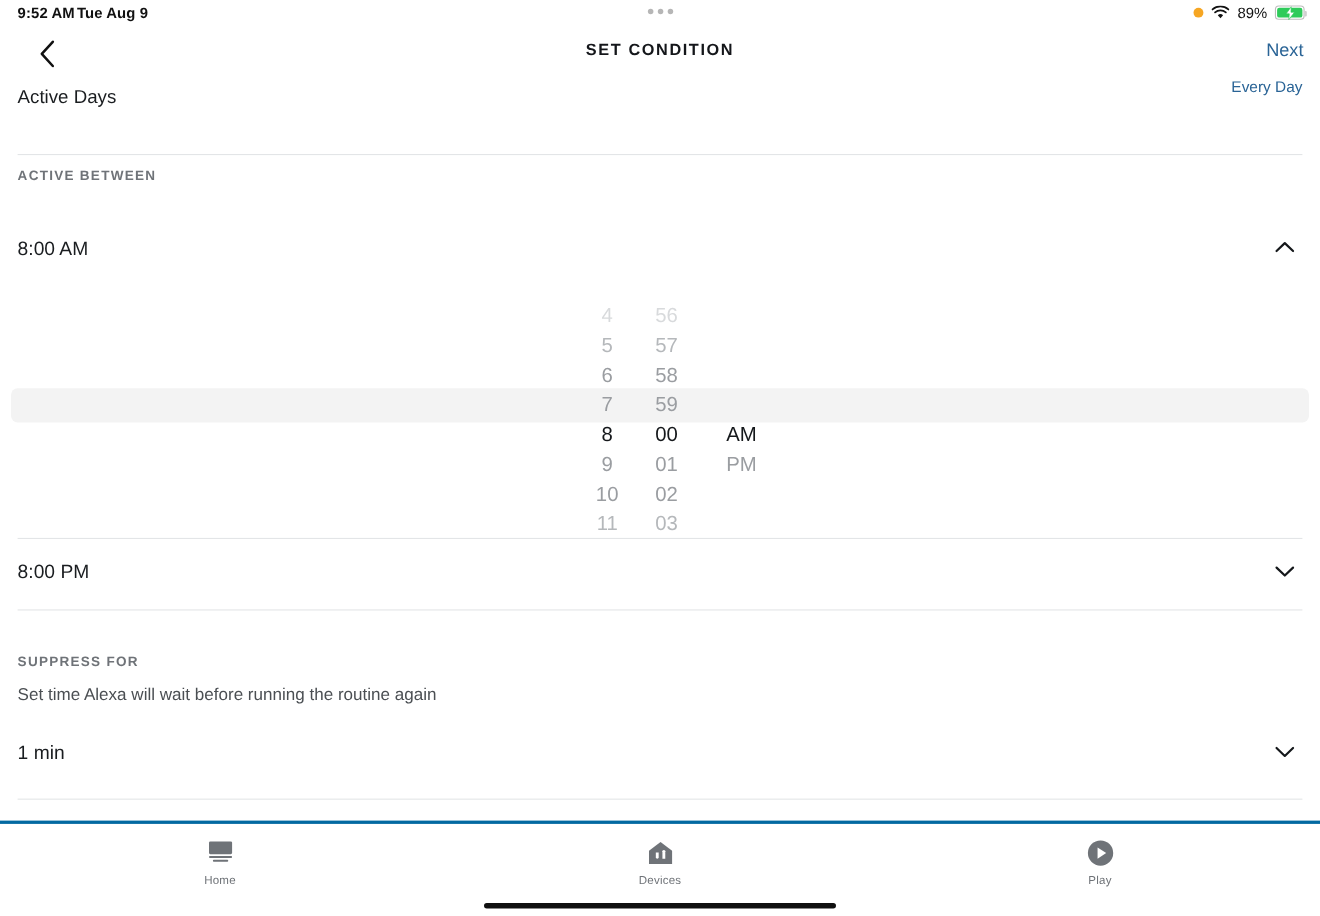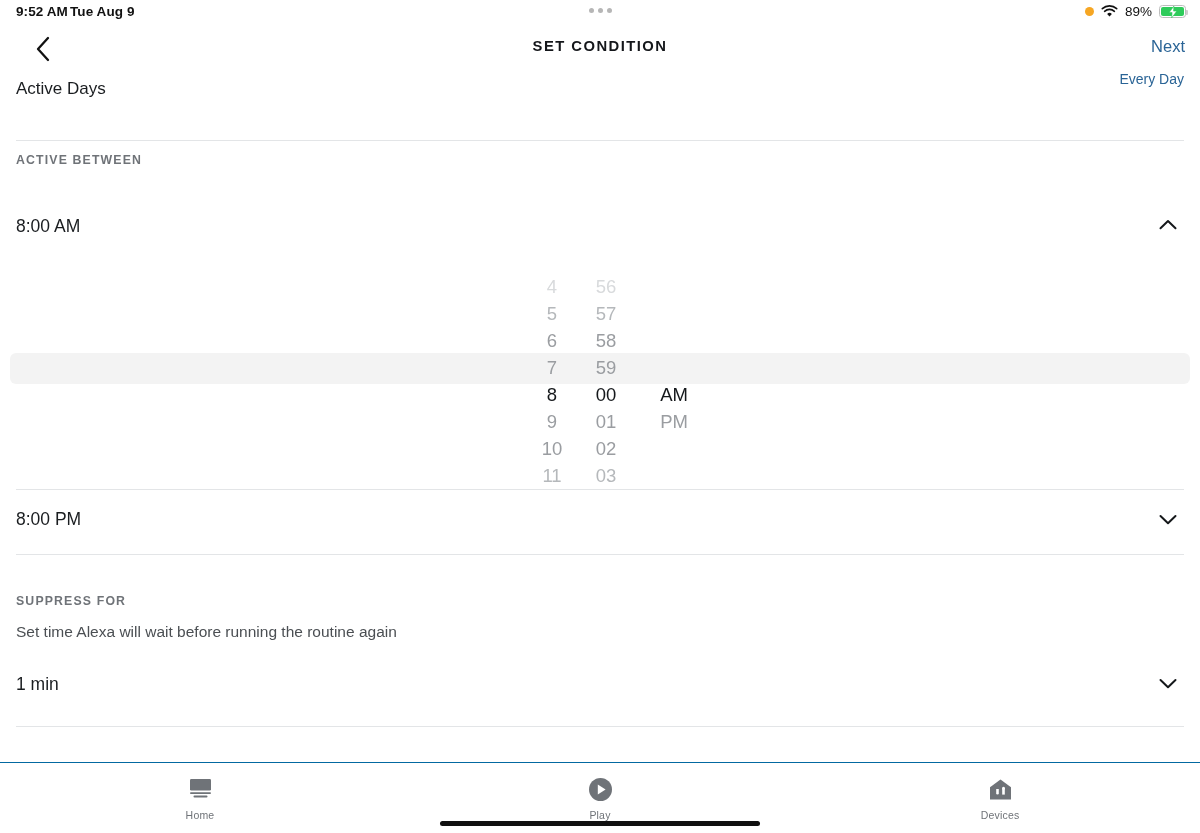--- a/index.html
+++ b/index.html
@@ -149,22 +149,22 @@
   }
 
   .reset-btn {
     position: absolute; left: 0; right: 0; top: 748px;
     text-align: center; font-size: 14.5px; font-weight: 700;
     letter-spacing: 0.9px; color: #2a6496; cursor: pointer;
   }
 
   
   .tabbar {
-    position: absolute; left: 0; bottom: 0; width: 1200px; height: 71px;
-    background: #fff; border-top: 1px solid #0369a1;
+    position: absolute; left: 0; bottom: 0; width: 1200px; height: 87px;
+    background: #fff; border-top: 3px solid #0369a1;
     display: flex;
   }
   .tab {
     flex: 1; position: relative;
     display: flex; flex-direction: column;
     align-items: center; justify-content: flex-start;
     padding-top: 13px; cursor: pointer;
   }
   .tab .tab-label {
     margin-top: 7px; font-size: 10.5px; color: #6f7378; letter-spacing: 0.2px;
@@ -303,36 +303,36 @@
           <rect x="2" y="14.2" width="21" height="1.8" rx="0.9" fill="#6f7378"></rect>
           <rect x="5.5" y="17.6" width="14" height="1.8" rx="0.9" fill="#6f7378"></rect>
         </svg>
       </span>
       <span class="tab-label">Home</span>
     </div>
 
 
     <div class="tab">
       <span class="tab-icon">
-        <svg width="25" height="25" viewBox="0 0 25 25">
-          <circle cx="12.5" cy="12.5" r="11.5" fill="#6f7378"></circle>
-          <path d="M9.8 7.4 L17.6 12.5 L9.8 17.6 Z" fill="#fff"></path>
-        </svg>
-      </span>
-      <span class="tab-label">Play</span>
-    </div>
-
-    <div class="tab">
-      <span class="tab-icon">
         <svg width="25" height="23" viewBox="0 0 25 23">
           <path d="M12.5 1.5 L23 9.3 V21.5 H2 V9.3 Z" fill="#6f7378"></path>
           <path d="M8.2 11 h2.6 v4.3 a1.3 1.3 0 0 1 -2.6 0 Z" fill="#fff"></path>
           <path d="M14.2 11 h2.6 v5.6 h-2.6 Z" fill="#fff"></path>
           <circle cx="15.5" cy="10.2" r="1.5" fill="#fff"></circle>
         </svg>
       </span>
       <span class="tab-label">Devices</span>
     </div>
 
+    <div class="tab">
+      <span class="tab-icon">
+        <svg width="25" height="25" viewBox="0 0 25 25">
+          <circle cx="12.5" cy="12.5" r="11.5" fill="#6f7378"></circle>
+          <path d="M9.8 7.4 L17.6 12.5 L9.8 17.6 Z" fill="#fff"></path>
+        </svg>
+      </span>
+      <span class="tab-label">Play</span>
+    </div>
+
   </div>
 
   <div class="home-indicator"></div>
 </div>
 
 </body></html>

